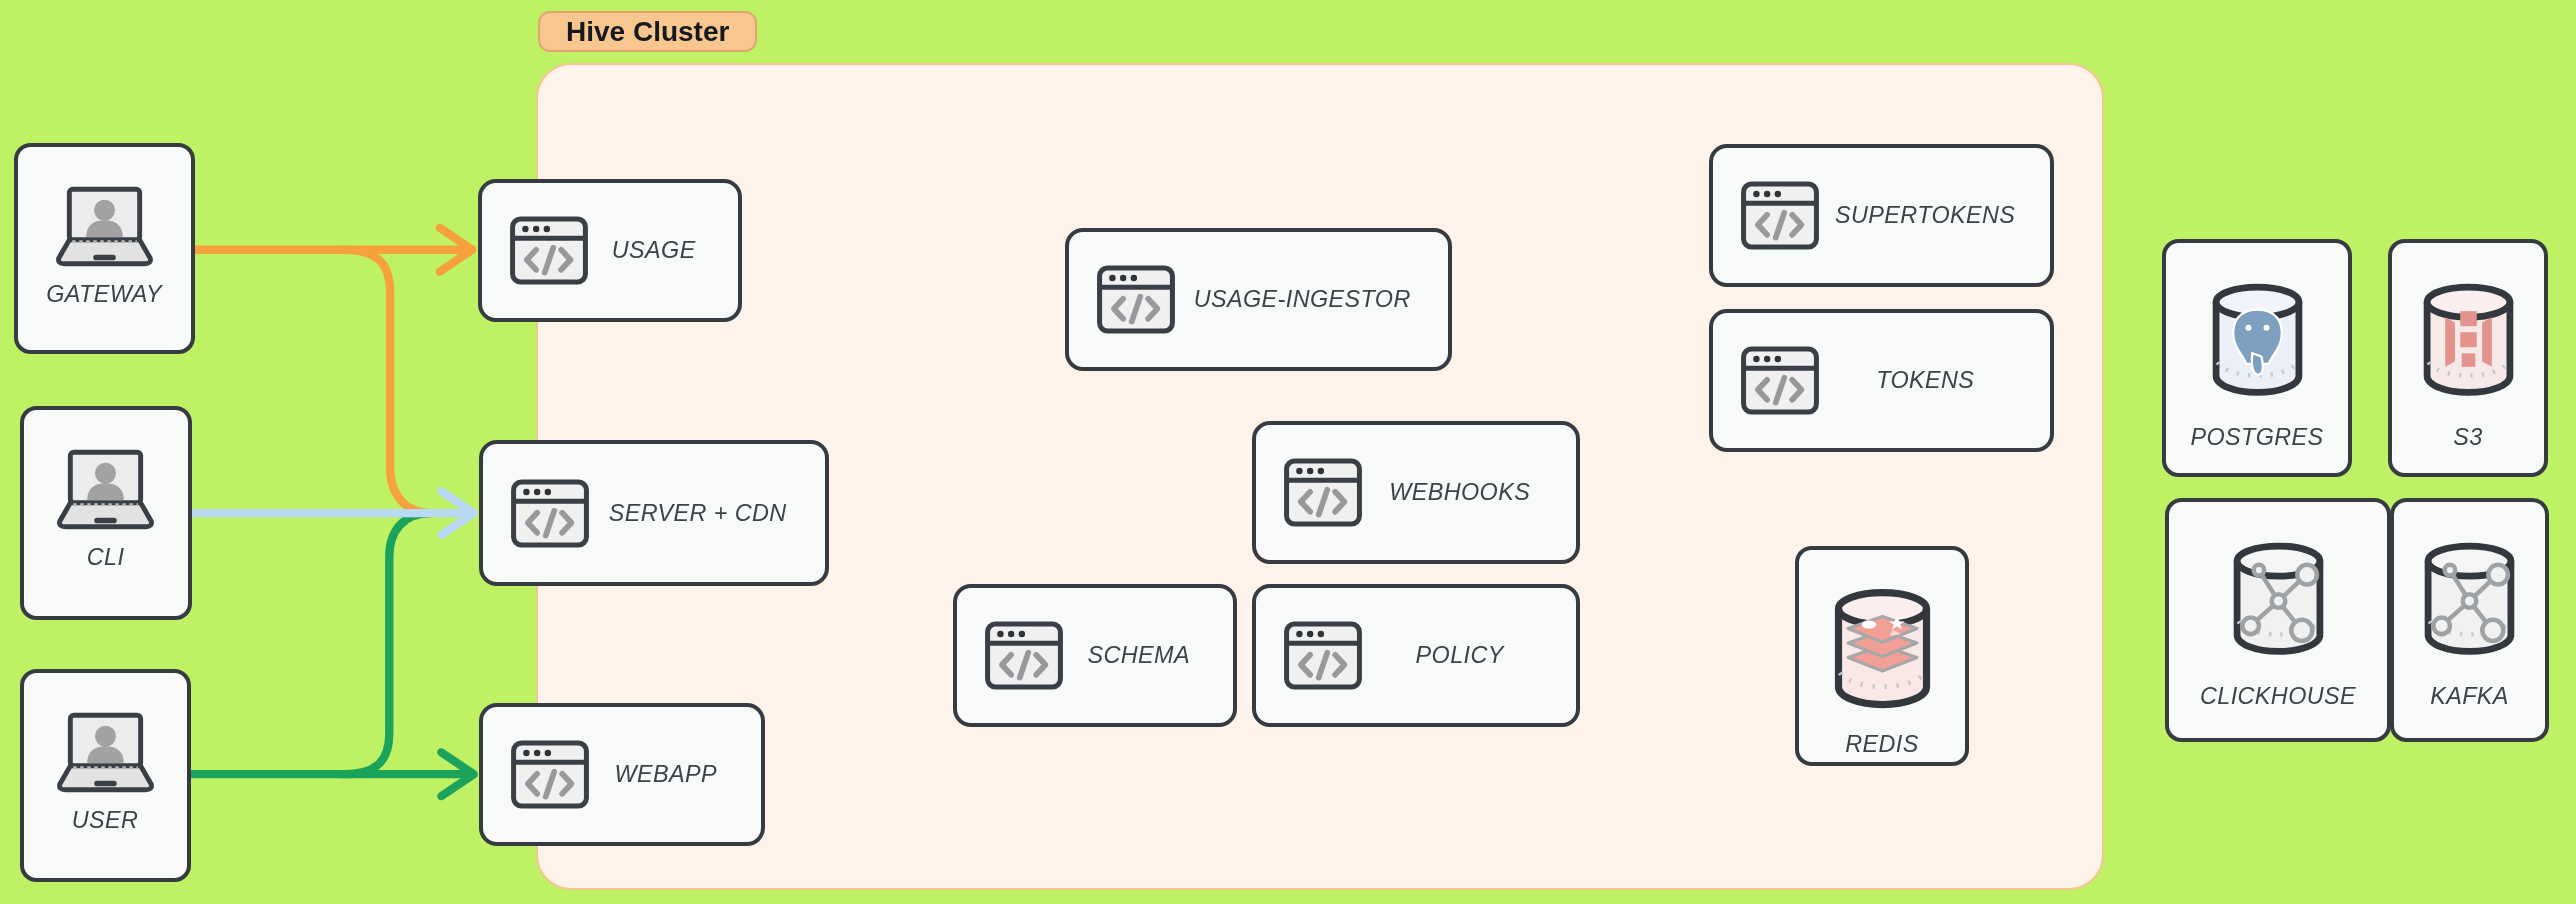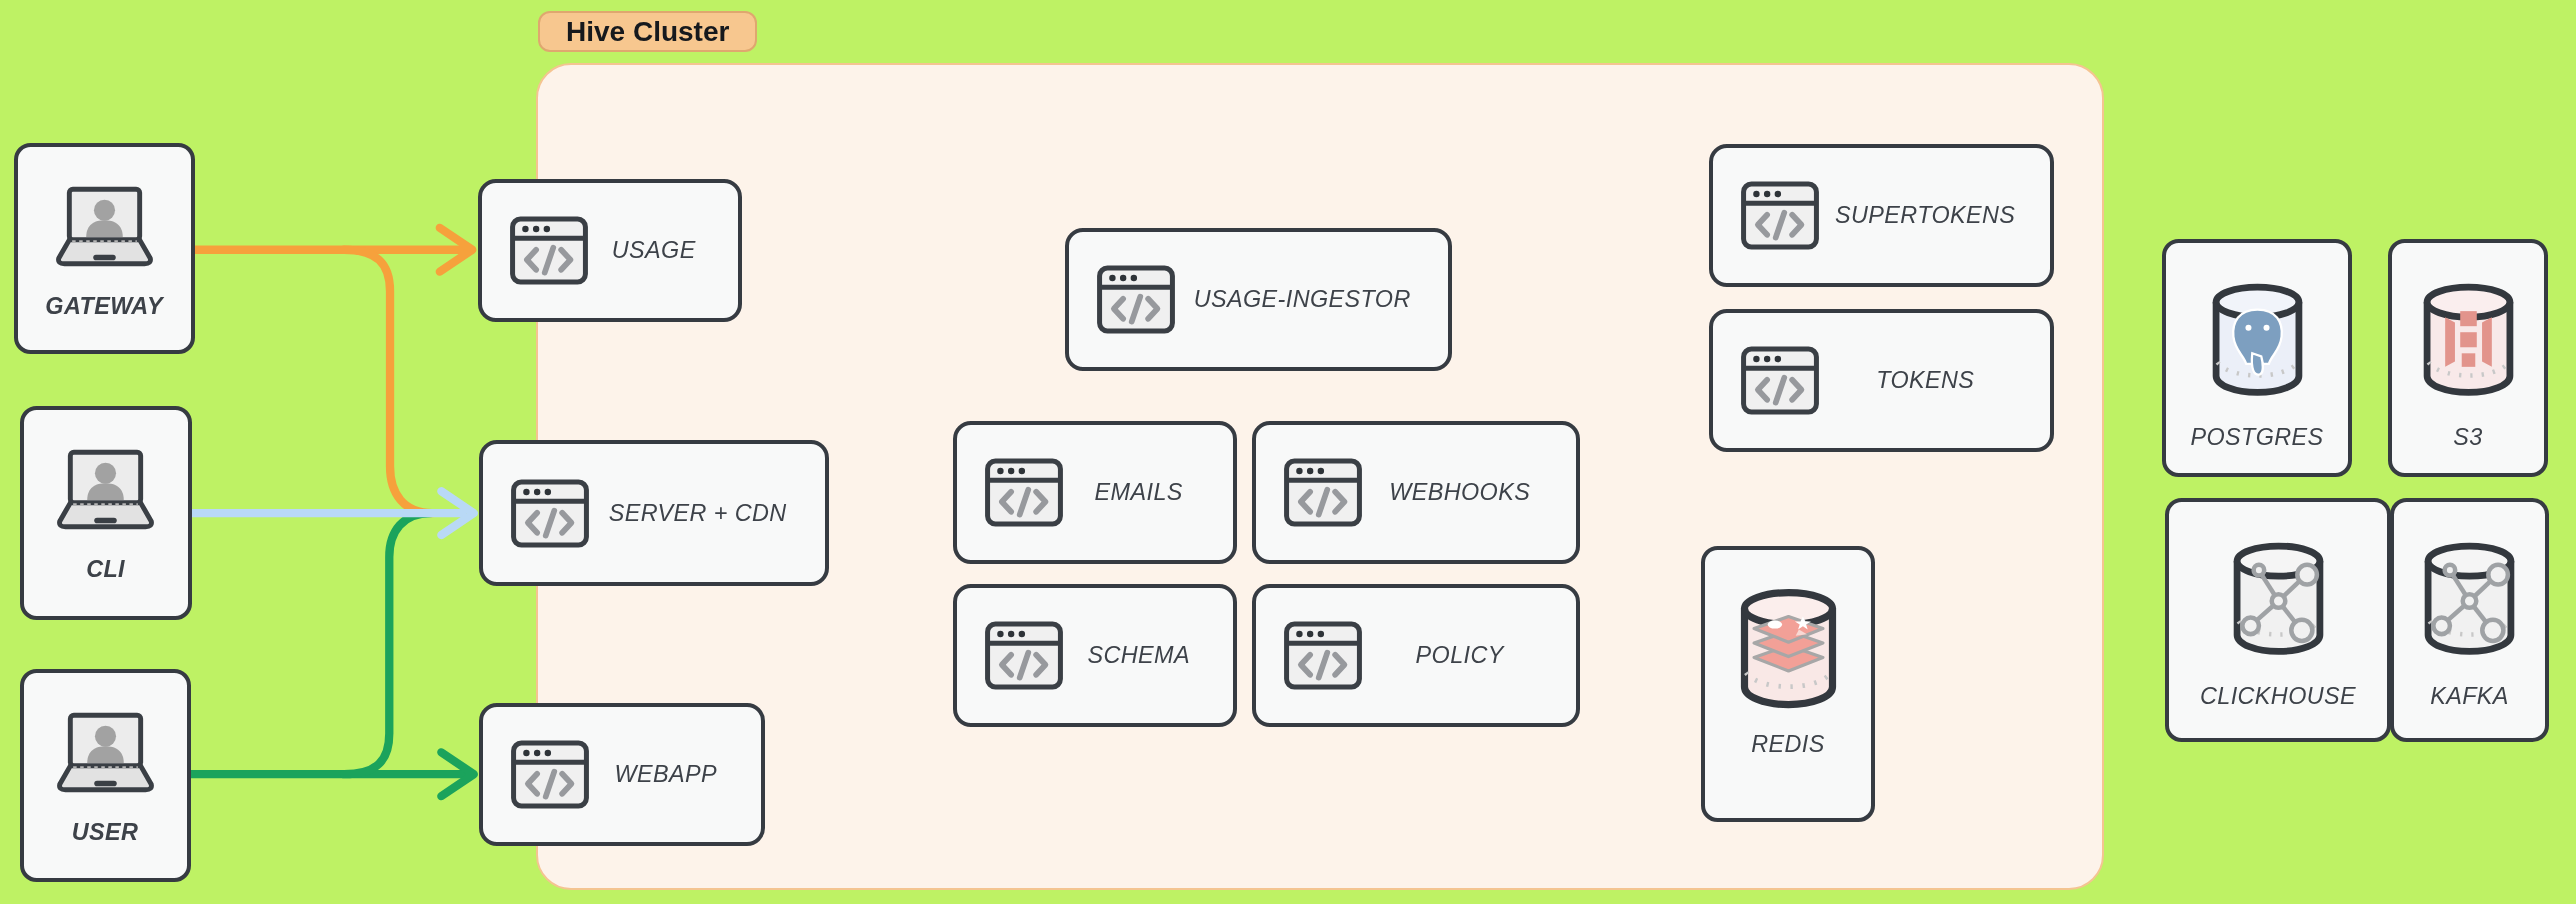--- a/index.html
+++ b/index.html
@@ -11,21 +11,21 @@
          background:#f7c78f;border:2.3px solid #dfa76f;border-radius:12px;box-sizing:border-box;
          display:flex;align-items:center;font-size:28px;font-weight:600;color:#16191d;z-index:6;}
   .arrows{position:absolute;left:0;top:0;z-index:2;pointer-events:none;}
   .card{position:absolute;background:#f8f9f9;border:4.5px solid #363b42;box-sizing:border-box;z-index:3;}
   .v{border-radius:16.6px;display:flex;flex-direction:column;align-items:center;}
   .h{border-radius:18px;display:flex;flex-direction:row;align-items:center;
      padding-left:27px;padding-right:19.6px;justify-content:center;}
   .label{font-style:italic;font-size:23.4px;color:#3d4249;letter-spacing:0.4px;white-space:nowrap;}
   .h .label{flex:1;text-align:center;}
   .client{padding-top:38px;}
-  .client .label{margin-top:25px;font-weight:bold;}
+  .client .label{margin-top:13px;}
   .db{padding-top:35px;}
   .db .label{margin-top:18px;}
   .redis-card{padding-top:33px;}
   .redis-card .label{margin-top:12px;}
   svg{display:block;}
 </style>
 </head>
 <body>
 
 <svg width="0" height="0" style="position:absolute">
@@ -157,26 +157,20 @@
         <use href="#sym-browser"></use>
       </svg>
     <div class="label">WEBAPP</div>
   </div>
   <div class="card h" style="left:1065px;top:228px;width:387px;height:143px">
     <svg width="80" height="71" viewBox="0 0 112 98">
         <use href="#sym-browser"></use>
       </svg>
     <div class="label">USAGE-INGESTOR</div>
   </div>
-  <div class="card h" style="left:953px;top:421px;width:284px;height:143px">
-    <svg width="80" height="71" viewBox="0 0 112 98">
-        <use href="#sym-browser"></use>
-      </svg>
-    <div class="label">EMAILS</div>
-  </div>
   <div class="card h" style="left:1252px;top:421px;width:328px;height:143px">
     <svg width="80" height="71" viewBox="0 0 112 98">
         <use href="#sym-browser"></use>
       </svg>
     <div class="label">WEBHOOKS</div>
   </div>
   <div class="card h" style="left:953px;top:584px;width:284px;height:143px">
     <svg width="80" height="71" viewBox="0 0 112 98">
         <use href="#sym-browser"></use>
       </svg>
@@ -193,21 +187,21 @@
         <use href="#sym-browser"></use>
       </svg>
     <div class="label">SUPERTOKENS</div>
   </div>
   <div class="card h" style="left:1709px;top:309px;width:345px;height:143px">
     <svg width="80" height="71" viewBox="0 0 112 98">
         <use href="#sym-browser"></use>
       </svg>
     <div class="label">TOKENS</div>
   </div>
-  <div class="card v redis-card" style="left:1701px;top:546px;width:174px;height:276px">
+  <div class="card v redis-card" style="left:1795px;top:546px;width:174px;height:220px">
     <svg width="121" height="136" viewBox="0 0 150 170" style="--cf:#f9e8e6;--ct:#fbeeec">
         <use href="#sym-cylinder"></use>
         <use href="#sym-logo-redis"></use>
       </svg>
     <div class="label">REDIS</div>
   </div>
 
   <div class="card v db" style="left:2162px;top:239px;width:190px;height:238px">
     <svg width="113" height="128" viewBox="0 0 150 170" style="--cf:#ebeff8;--ct:#f1f4fa">
         <use href="#sym-cylinder"></use>

